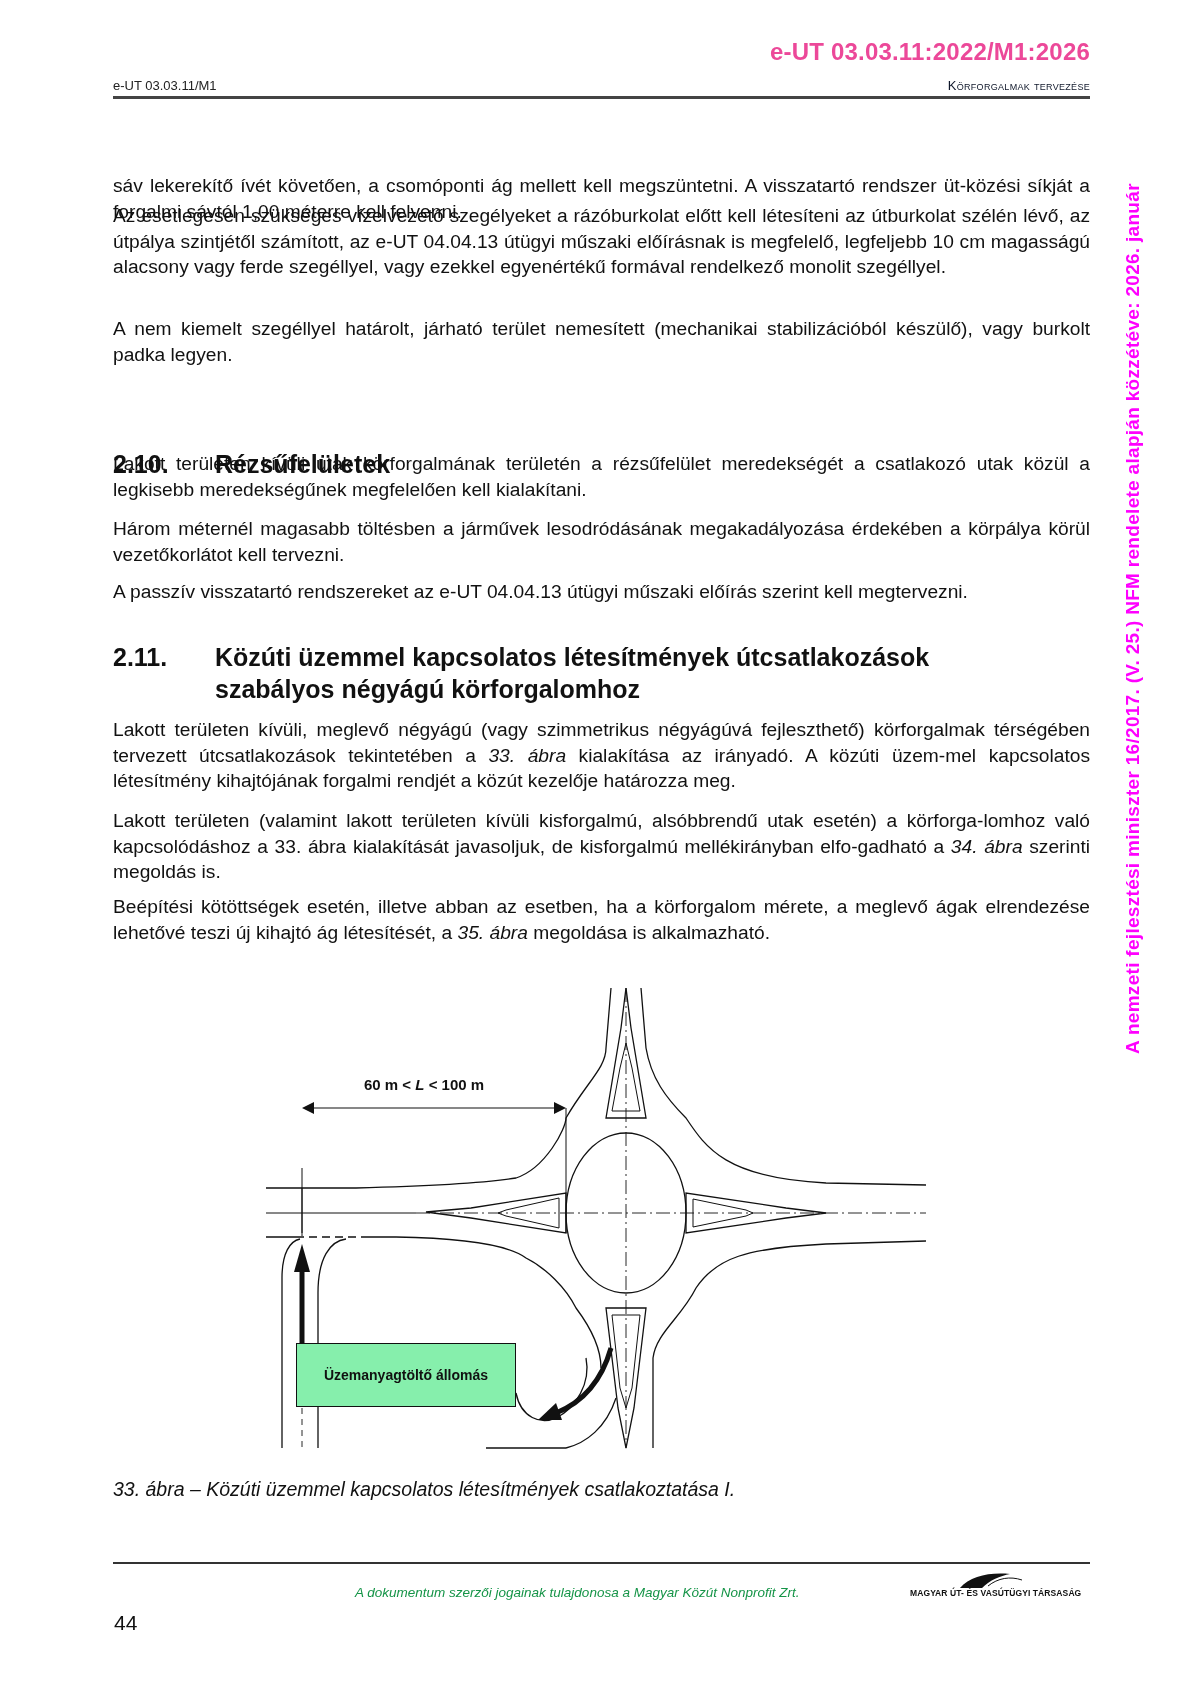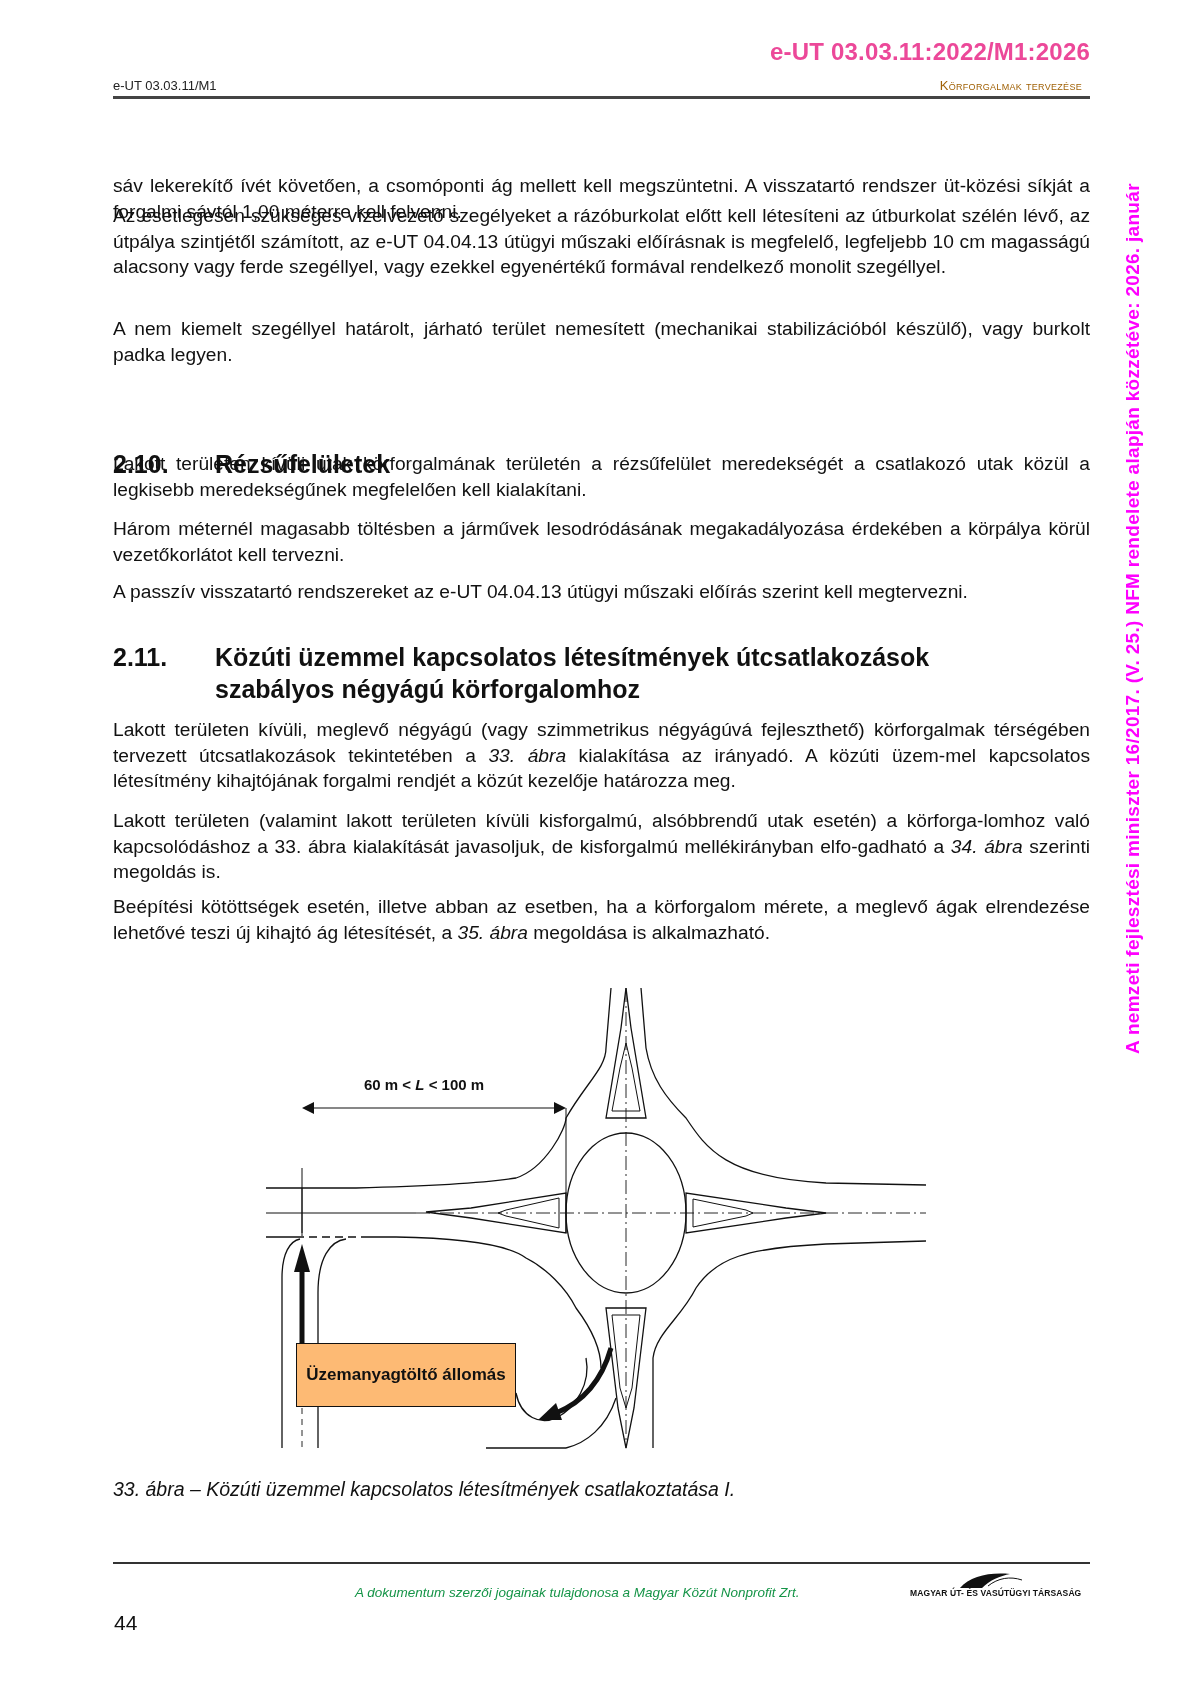--- a/index.html
+++ b/index.html
@@ -2,40 +2,40 @@
 <html><head>
 <meta charset="utf-8">
 <style>
   html, body { margin:0; padding:0; background:#ffffff; }
   body { width:1190px; height:1684px; position:relative; overflow:hidden;
          font-family:"Liberation Sans", sans-serif; color:#111; }
   .abs { position:absolute; }
   .doc-code { left:113px; right:100px; top:38px; text-align:right; color:#ec4899;
               font-weight:bold; font-size:24px; letter-spacing:0.2px; }
   .hdr-left { left:113px; top:78px; font-size:13px; color:#222; }
-  .hdr-right { right:108px; top:78px; font-size:13px; color:#a16207; font-variant:small-caps; letter-spacing:0.3px; }
+  .hdr-right { right:100px; top:78px; font-size:13px; color:#0f172a; font-variant:small-caps; letter-spacing:0.3px; }
   .hdr-rule { left:113px; width:977px; top:96px; height:3px; background:#444; }
   .body-text { left:113px; width:977px; font-size:19.2px; line-height:25.5px; text-align:justify; }
   .body-text i { font-style:italic; }
   .h { left:113px; font-weight:bold; font-size:25px; line-height:32px; color:#111; }
   .h .num { display:inline-block; width:102px;margin-top:40px; }
   .h2 { left:113px; font-weight:bold; font-size:25px; line-height:32px; }
   .h2 .num { position:absolute; left:0; top:0;text-align:right; }
   .h2 .t { position:absolute; left:102px; top:0; width:800px; }
   .caption { left:113px; top:1478px; font-size:19.5px; font-style:italic; }
   .foot-rule { left:113px; width:977px; top:1562px; height:2px; background:#333; }
   .page-num { left:114px; top:1579px; font-size:21px;margin-top:32px; }
   .foot-copy { left:355px; top:1585px; font-size:13.5px; font-style:italic; color:#159447; }
   .foot-logo { left:910px; top:1570px; width:180px; height:40px;text-align:center; }
   .foot-logo-text { position:absolute; left:0; top:18px; font-size:8.5px; font-weight:bold; letter-spacing:0.1px; white-space:nowrap; }
   .side-note { left:1122px; top:1054px; transform-origin:0 0; transform:rotate(-90deg);
                color:#ff00ff; font-weight:bold; font-size:19px; white-space:nowrap; letter-spacing:0.3px; }
   .figure { left:266px; top:988px; width:660px; height:480px; }
   .fig-label { position:absolute; font-weight:bold; font-size:15px; white-space:nowrap; }
-  .fig-box { position:absolute; border:1.5px solid #111; background:#fdba74; display:flex; align-items:center; justify-content:center; font-weight:bold; font-size:17px; }
+  .fig-box { position:absolute; border:1.5px solid #111; background:#86efac; display:flex; align-items:center; justify-content:center; font-weight:bold; font-size:14px; }
 </style>
 </head>
 <body>
 
 <div class="abs doc-code">e-UT 03.03.11:2022/M1:2026</div>
 <div class="abs hdr-left">e-UT 03.03.11/M1</div>
 <div class="abs hdr-right">Körforgalmak tervezése</div>
 <div class="abs hdr-rule"></div>
 
 <div class="abs body-text" style="top:144px;margin-top:29px;">sáv lekerekítő ívét követően, a csomóponti ág mellett kell megszüntetni. A visszatartó rendszer üt-közési síkját a forgalmi sávtól 1,00 méterre kell felvenni.</div>

